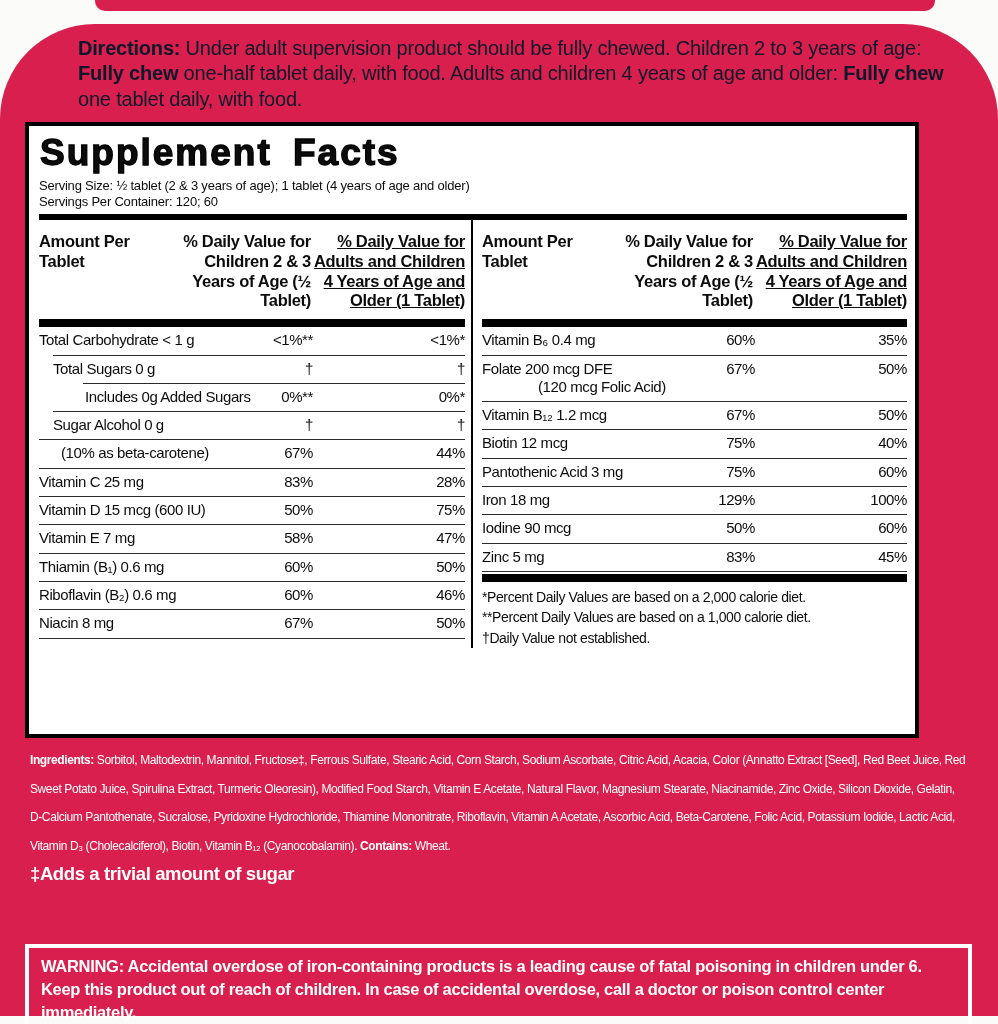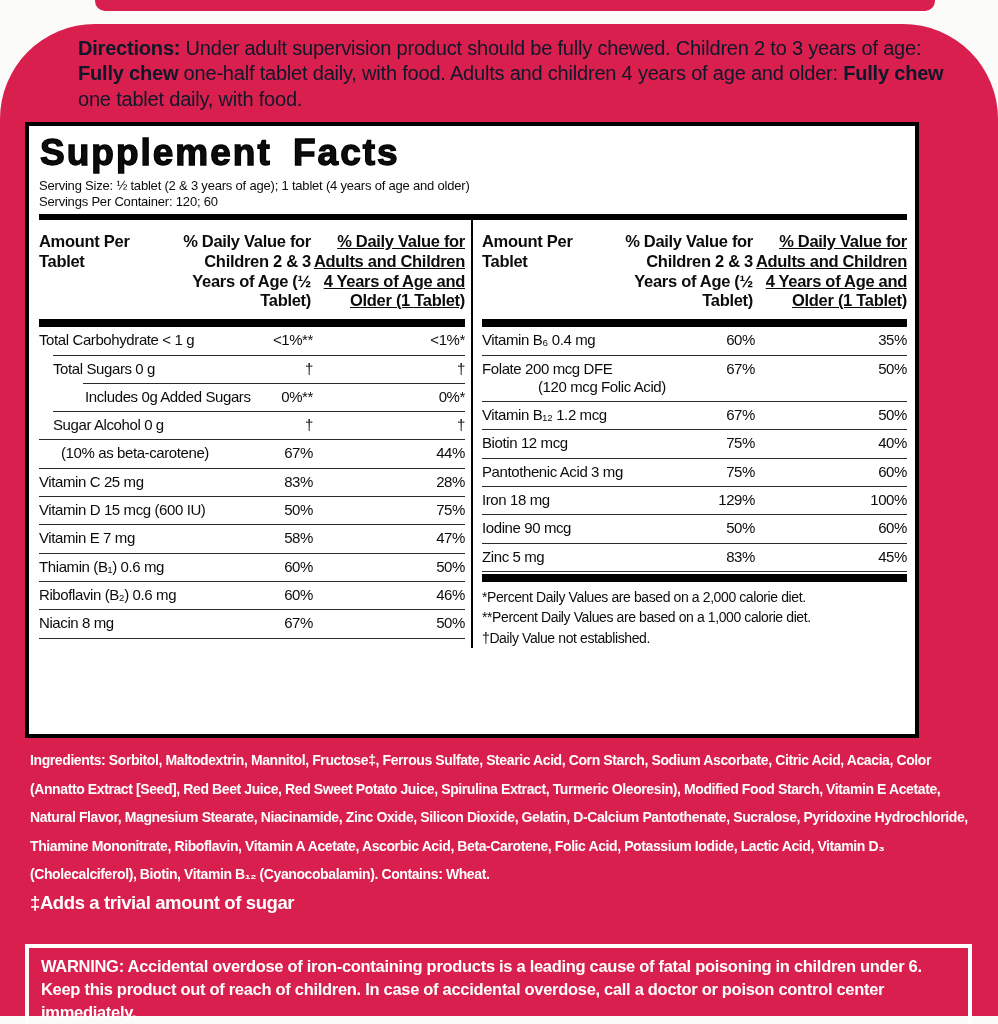--- a/index.html
+++ b/index.html
@@ -37,21 +37,21 @@
   .ind1{padding-left:14px;}
   .ind2{padding-left:46px;}
   .name2{padding-left:22px;}
   .half-right .name2{padding-left:56px;}
   .v{position:absolute;top:4px;white-space:nowrap;}
   .v1{right:152px;}
   .v2{right:0;}
   .footnotes{font-size:14px;line-height:1.45;letter-spacing:-0.4px;padding-top:5px;}
   
   .ingredients-wrap{position:absolute;left:30px;top:722px;width:938px;color:#fff;}
-  .ingredients{margin:0;font-size:14px;font-weight:bold;line-height:28.5px;letter-spacing:-0.4px;}
+  .ingredients{margin:0;font-size:12px;font-weight:normal;line-height:28.5px;letter-spacing:-0.4px;}
   .sugar-note{margin:1px 0 0;font-size:18.5px;font-weight:bold;line-height:26px;letter-spacing:-0.4px;}
   
   .warning-box{position:absolute;left:25px;top:920px;width:947px;box-sizing:border-box;
                border:4px solid #fff;padding:7px 12px 8px;color:#fff;font-size:16.5px;
                font-weight:bold;line-height:1.38;letter-spacing:-0.3px;}
 </style>
 </head>
 <body>
 
 <div class="page">

